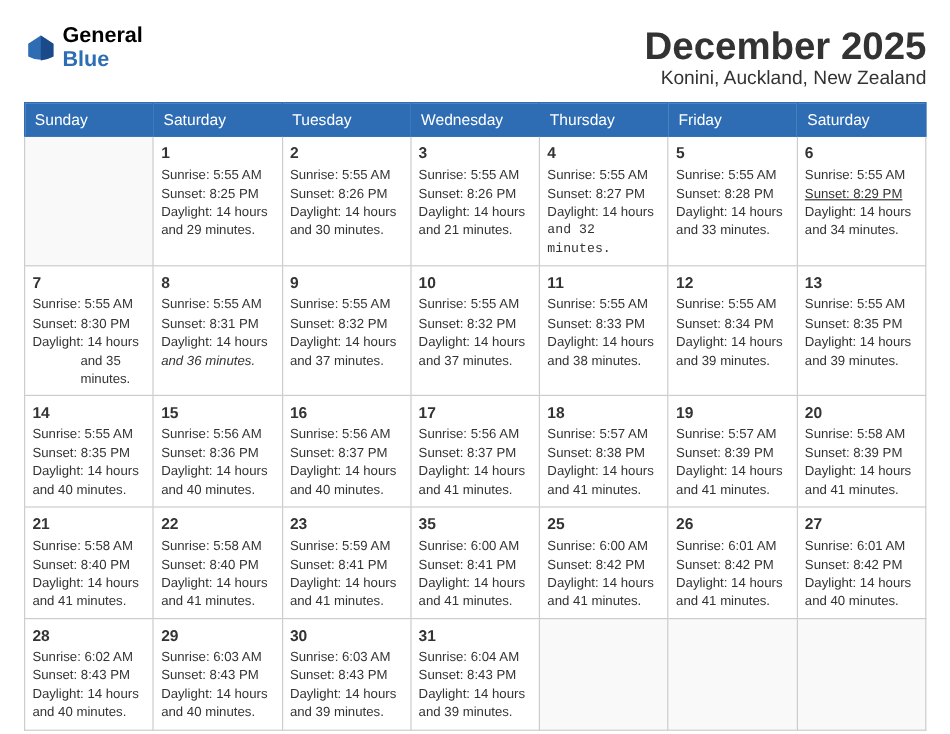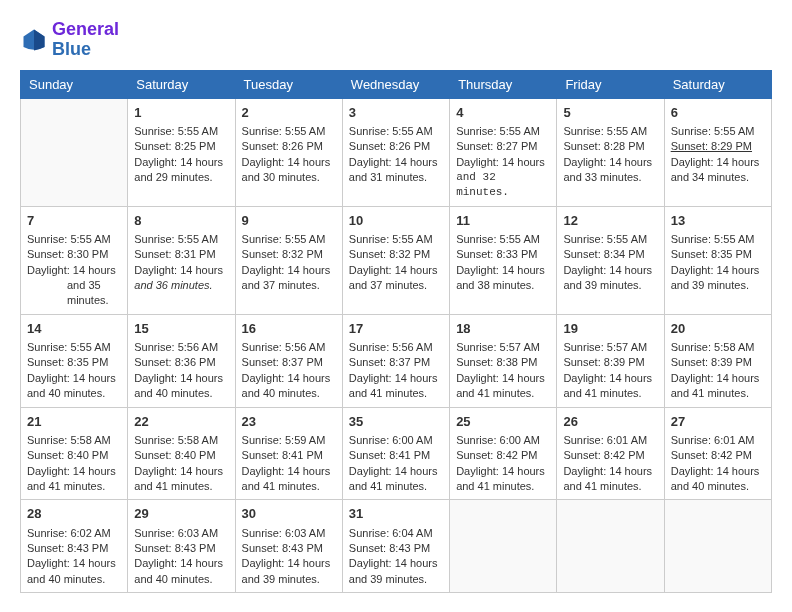--- a/index.html
+++ b/index.html
@@ -19,21 +19,21 @@
     .logo {
       display: flex;
       align-items: center;
       gap: 4px;
     }
     .logo-text {
       font-size: 18px;
       font-weight: bold;
       line-height: 1.1;
     }
-    .logo-general { color: #6d28d9; }
+    .logo-general { color: #000000; }
     .logo-blue { color: #2e6db4; }
     .logo-icon {
       width: 28px;
       height: 28px;
     }
     .title-area {
       text-align: right;
     }
     .month-title {
       font-size: 32px;
@@ -89,20 +89,22 @@
       <path d="M20 5 L35 15 L35 30 Q20 38 5 30 L5 15 Z" fill="#2e6db4"></path>
       <path d="M20 5 L35 15 L35 30 Q27 34 20 35 L20 5Z" fill="#1a4a8a"></path>
       <text x="5" y="28" font-size="10" fill="white" font-weight="bold"></text>
     </svg>
     <div class="logo-text">
       <span class="logo-general">General</span><br>
       <span class="logo-blue">Blue</span>
     </div>
   </div>
   <div class="title-area">
+    <div class="month-title">December 2025</div>
+    <div class="subtitle">Konini, Auckland, New Zealand</div>
   </div>
 </div>
 
 <table>
   <thead>
     <tr>
     <th>Sunday</th>
         <th>Saturday</th>
         <th>Tuesday</th>
         <th>Wednesday</th>
@@ -126,21 +128,21 @@
           <span style="display: block;">Sunrise: 5:55 AM</span>
           <span style="display: block;">Sunset: 8:26 PM</span>
           <span style="display: block;">Daylight: 14 hours</span>
           <span style="display: block;">and 30 minutes.</span>
         </td>
         <td>
           <span class="day-num">3</span>
           <span style="display: block;">Sunrise: 5:55 AM</span>
           <span style="display: block;">Sunset: 8:26 PM</span>
           <span style="display: block;">Daylight: 14 hours</span>
-          <span style="display: block;">and 31 minutes.</span>
+          <span style="display: block;">and 21 minutes.</span>
         </td>
         <td>
           <span class="day-num">4</span>
           <span style="display: block;">Sunrise: 5:55 AM</span>
           <span style="display: block;">Sunset: 8:27 PM</span>
           <span style="display: block;">Daylight: 14 hours</span>
           <span style="display: block; font-family: Liberation Mono, monospace;">and 32 minutes.</span>
         </td>
         <td>
           <span class="day-num">5</span>

